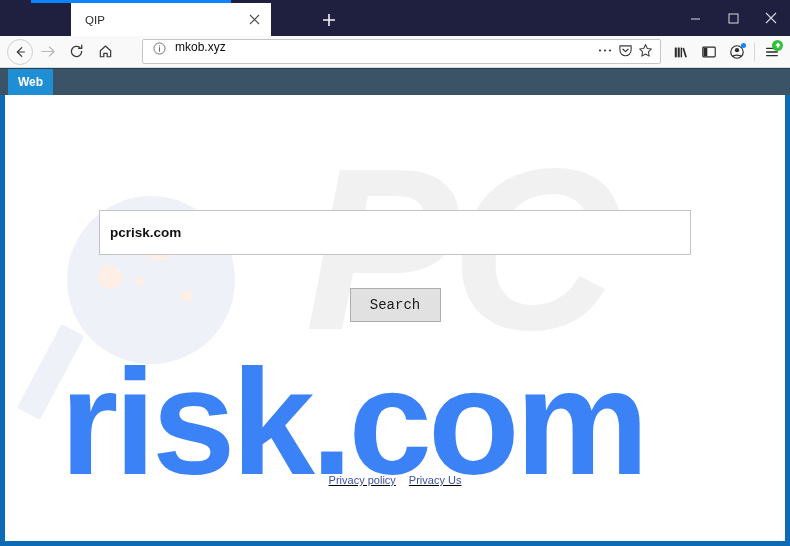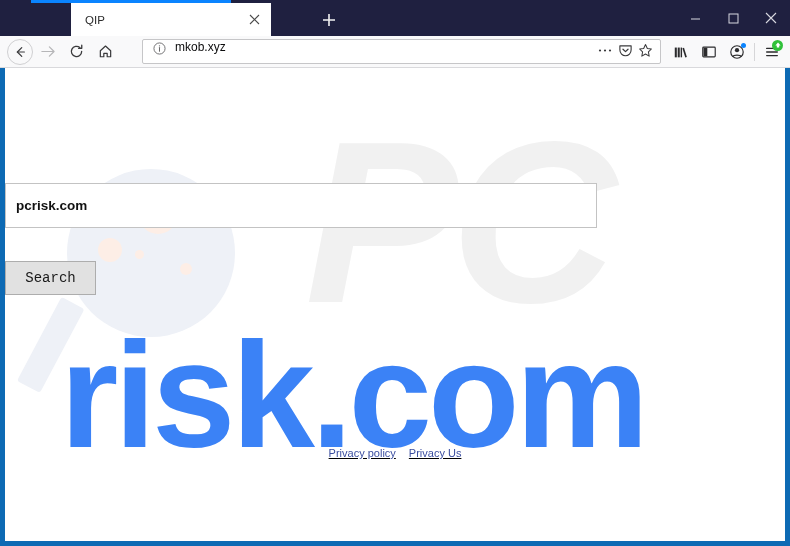--- a/index.html
+++ b/index.html
@@ -242,20 +242,21 @@
     white-space: nowrap;
     user-select: none;
   }
 
   
   .search-wrap {
     position: absolute;
     left: 0; right: 0; top: 115px;
     display: flex;
     flex-direction: column;
+    align-items: center;
   }
   .search-input {
     width: 592px;
     height: 45px;
     background: #ffffff;
     border: 1px solid #c3c3c3;
     font-family: "Liberation Sans", sans-serif;
     font-size: 13.5px;
     font-weight: bold;
     color: #111111;
@@ -417,20 +418,26 @@
           </svg>
         <span class="menu-badge">
           <svg width="8" height="8" viewBox="0 0 8 8">
               <path d="M4 1.4 L6.6 4.4 H5.2 V6.6 H2.8 V4.4 H1.4 Z" fill="#ffffff"></path>
             </svg>
         </span>
       </div>
     </div>
   </div>
 
+  <div class="sitenav">
+    <div class="sitenav-pad"></div>
+    <div class="sitenav-tab">
+      <span>Web</span>
+    </div>
+  </div>
 
   <div class="page">
 
     <div class="wm-pc">PC</div>
     <div class="wm-risk">risk.com</div>
 
     <div class="wm-handle"></div>
     <div class="wm-circle"></div>
     <div class="wm-dot d1"></div>
     <div class="wm-dot d2"></div>

